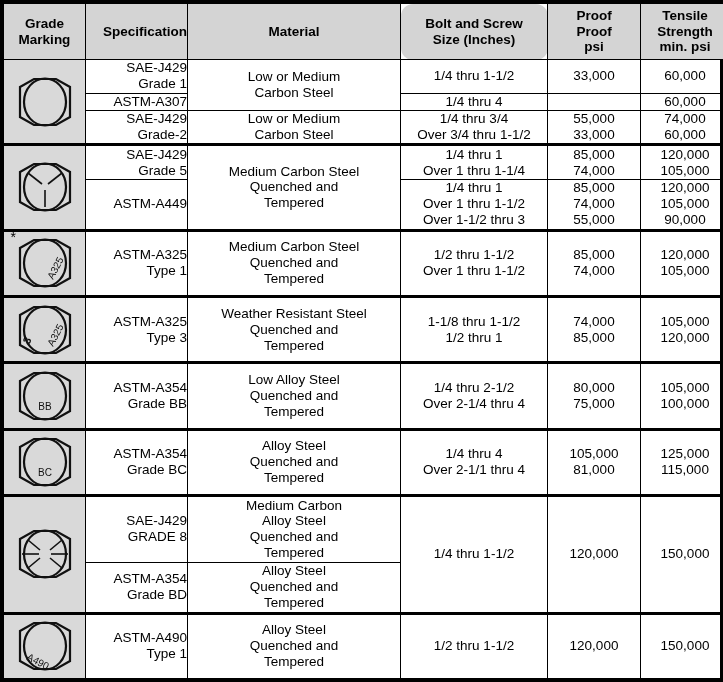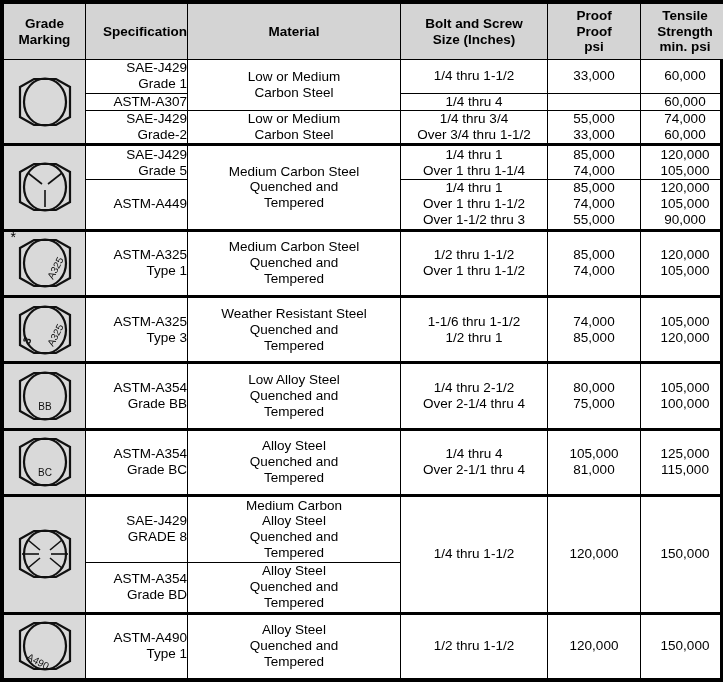--- a/index.html
+++ b/index.html
@@ -45,21 +45,21 @@
     font-weight: bold;
     text-align: center;
     font-size: 13.5px;
     height: 55px;
     border-bottom: 3px solid #000;
     padding: 2px 3px;
   }
   thead th.col-mark  { width: 81px; }
   thead th.col-spec  { width: 101px; text-align: right; }
   thead th.col-mat   { width: 212px; }
-  thead th.col-size  { width: 146px; }
+  thead th.col-size  { width: 146px; border-radius: 12px; }
   thead th.col-proof { width: 92px; margin-top: 16px; }
   thead th.col-tens  { width: 88px; }
 
   
   td.mark {
     background: #d9d9d9;
     text-align: center;
     vertical-align: middle;
     border-right: 2px solid #000;
     position: relative;
@@ -309,21 +309,21 @@
       <td class="spec">
         <span class="ln">ASTM-A325</span>
         <span class="ln">Type 3</span>
       </td>
       <td class="mat">
         <span class="ln">Weather Resistant Steel</span>
         <span class="ln">Quenched and</span>
         <span class="ln">Tempered</span>
       </td>
       <td class="size">
-        <span class="ln">1-1/6 thru 1-1/2</span>
+        <span class="ln">1-1/8 thru 1-1/2</span>
         <span class="ln">1/2 thru 1</span>
       </td>
       <td class="proof topal">
         <span class="ln">74,000</span>
         <span class="ln">85,000</span>
       </td>
       <td class="tens topal">
         <span class="ln">105,000</span>
         <span class="ln">120,000</span>
       </td>

